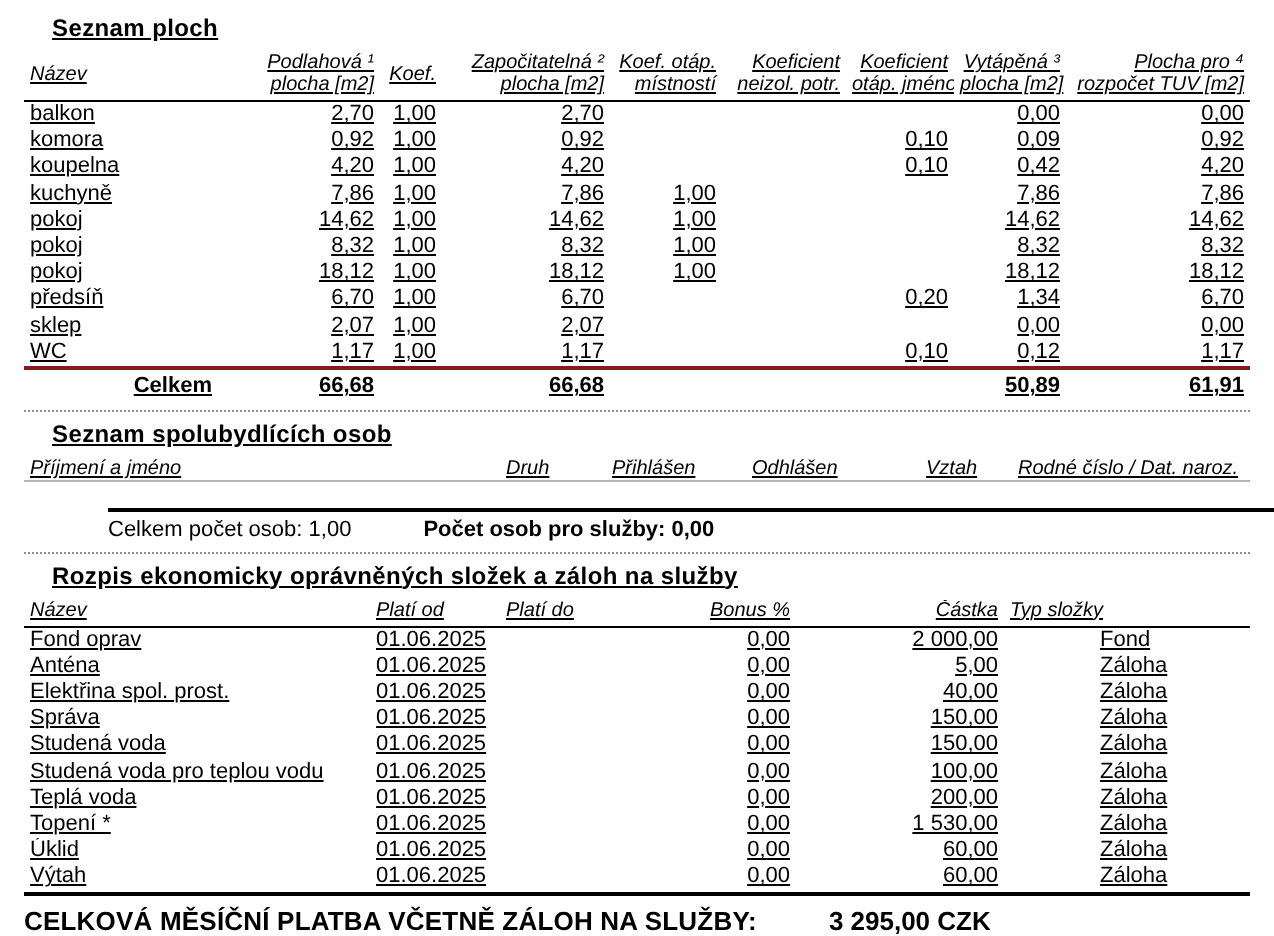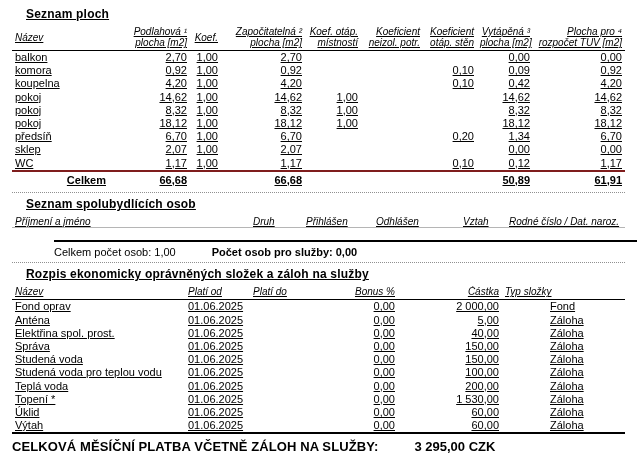--- a/index.html
+++ b/index.html
@@ -86,21 +86,21 @@
         <th class="tr">
             <span class="hl">Koef. otáp.</span>
             <span class="hl">místností</span>
           </th>
         <th class="tr">
             <span class="hl">Koeficient</span>
             <span class="hl">neizol. potr.</span>
           </th>
         <th class="tr">
             <span class="hl">Koeficient</span>
-            <span class="hl">otáp. stěn</span>
+            <span class="hl">otáp. jméno</span>
           </th>
         <th class="tr">
             <span class="hl">Vytápěná ³</span>
             <span class="hl">plocha [m2]</span>
           </th>
         <th class="tr">
             <span class="hl">Plocha pro ⁴</span>
             <span class="hl">rozpočet TUV [m2]</span>
           </th>
       </tr>
@@ -132,20 +132,31 @@
         <tr>
         <td class="tl">koupelna</td>
         <td class="tr">4,20</td>
         <td class="tr">1,00</td>
         <td class="tr">4,20</td>
         <td class="tr"></td>
         <td class="tr"></td>
         <td class="tr">0,10</td>
         <td class="tr">0,42</td>
         <td class="tr">4,20</td>
+      </tr>
+        <tr>
+        <td class="tl">kuchyně</td>
+        <td class="tr">7,86</td>
+        <td class="tr">1,00</td>
+        <td class="tr">7,86</td>
+        <td class="tr">1,00</td>
+        <td class="tr"></td>
+        <td class="tr"></td>
+        <td class="tr">7,86</td>
+        <td class="tr">7,86</td>
       </tr>
         <tr>
         <td class="tl">pokoj</td>
         <td class="tr">14,62</td>
         <td class="tr">1,00</td>
         <td class="tr">14,62</td>
         <td class="tr">1,00</td>
         <td class="tr"></td>
         <td class="tr"></td>
         <td class="tr">14,62</td>

